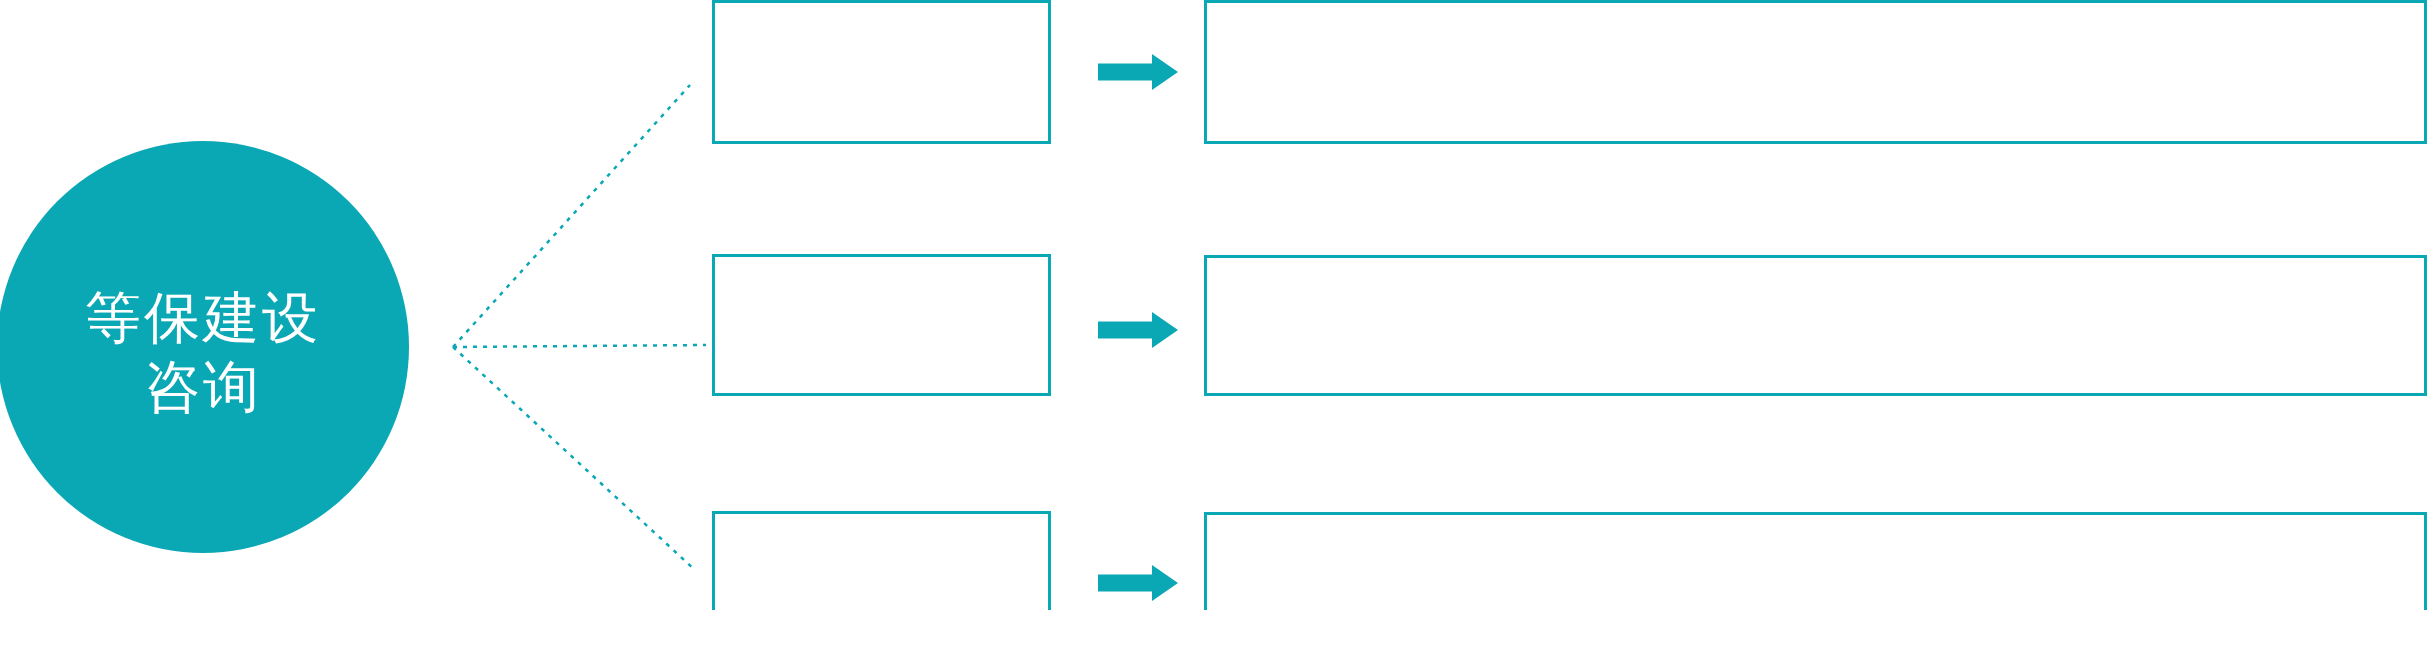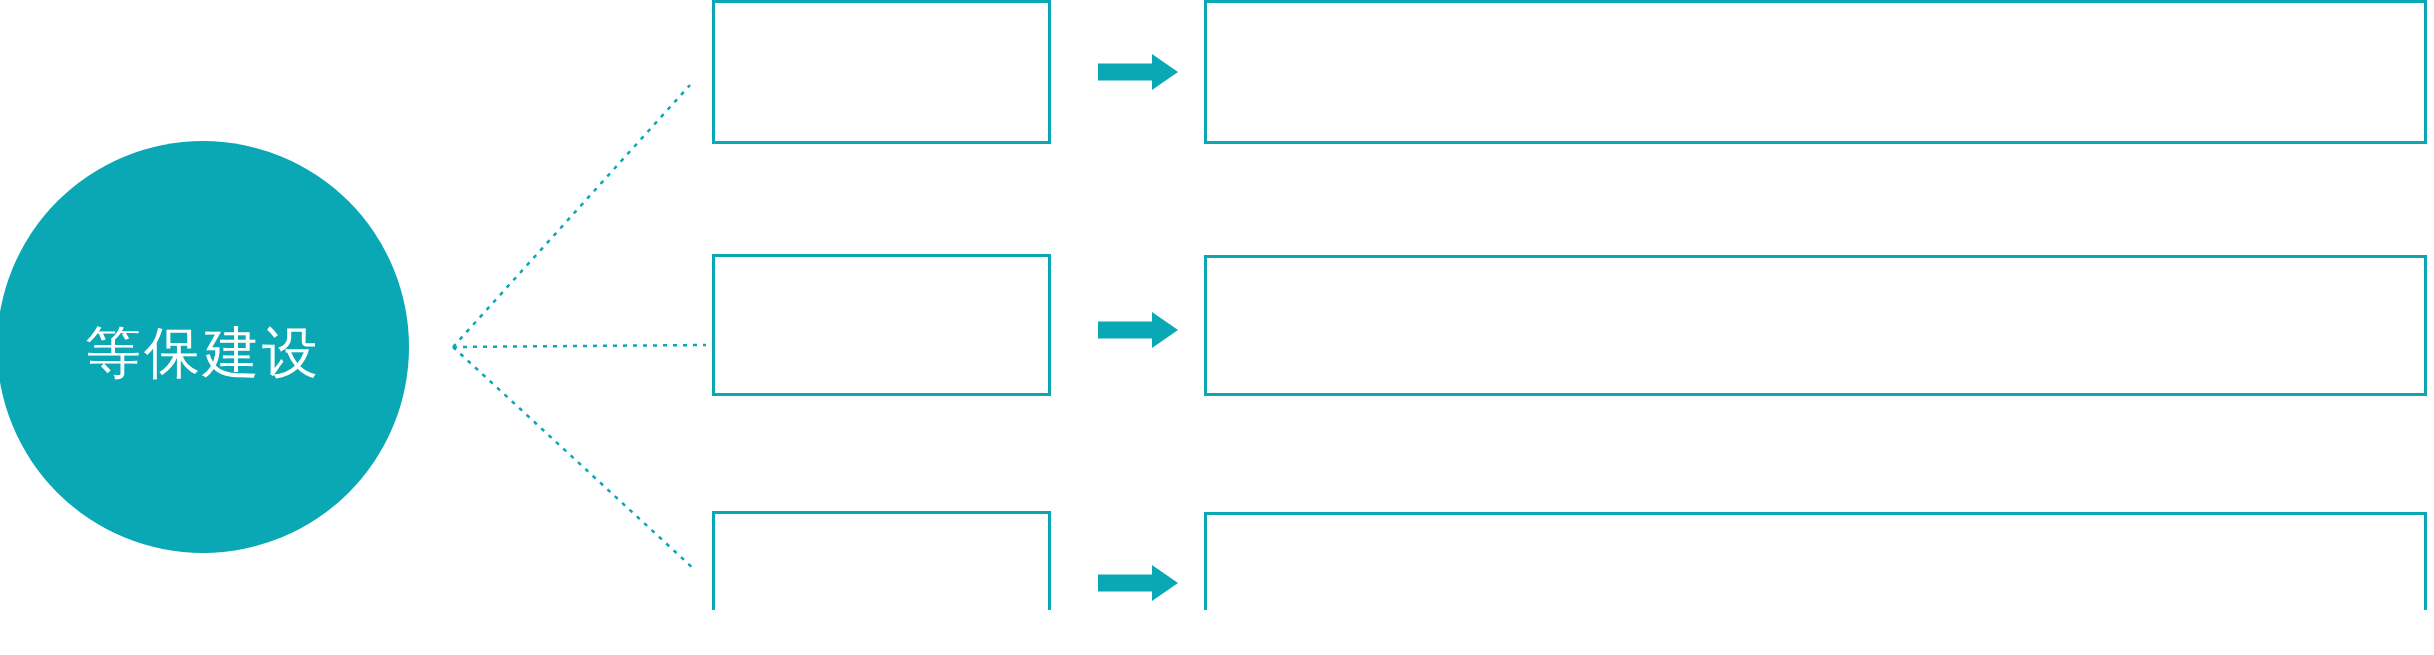--- a/index.html
+++ b/index.html
@@ -66,20 +66,21 @@
     <line x1="453" y1="347" x2="706" y2="345" stroke-width="2.5" stroke-dasharray="4 6" fill="none" stroke="#0AA7B5"></line>
     <line x1="453" y1="347" x2="695" y2="570" stroke-width="2.5" stroke-dasharray="4 6" fill="none" stroke="#0AA7B5"></line>
 
     <polygon points="1098,63.5 1152,63.5 1152,54 1178,72 1152,90 1152,80.5 1098,80.5" fill="#0AA7B5"></polygon>
     <polygon points="1098,321.5 1152,321.5 1152,312 1178,330 1152,348 1152,338.5 1098,338.5" fill="#0AA7B5"></polygon>
     <polygon points="1098,574.5 1152,574.5 1152,565 1178,583 1152,601 1152,591.5 1098,591.5" fill="#0AA7B5"></polygon>
   </svg>
 
   <div class="center-circle">
     <div class="circle-label">等保建设</div>
+    <div class="circle-label">咨询</div>
   </div>
 
   <div class="box small-box row1"></div>
   <div class="box large-box row1"></div>
 
   <div class="box small-box row2"></div>
   <div class="box large-box row2"></div>
 
   <div class="box small-box row3"></div>
   <div class="box large-box row3"></div>

